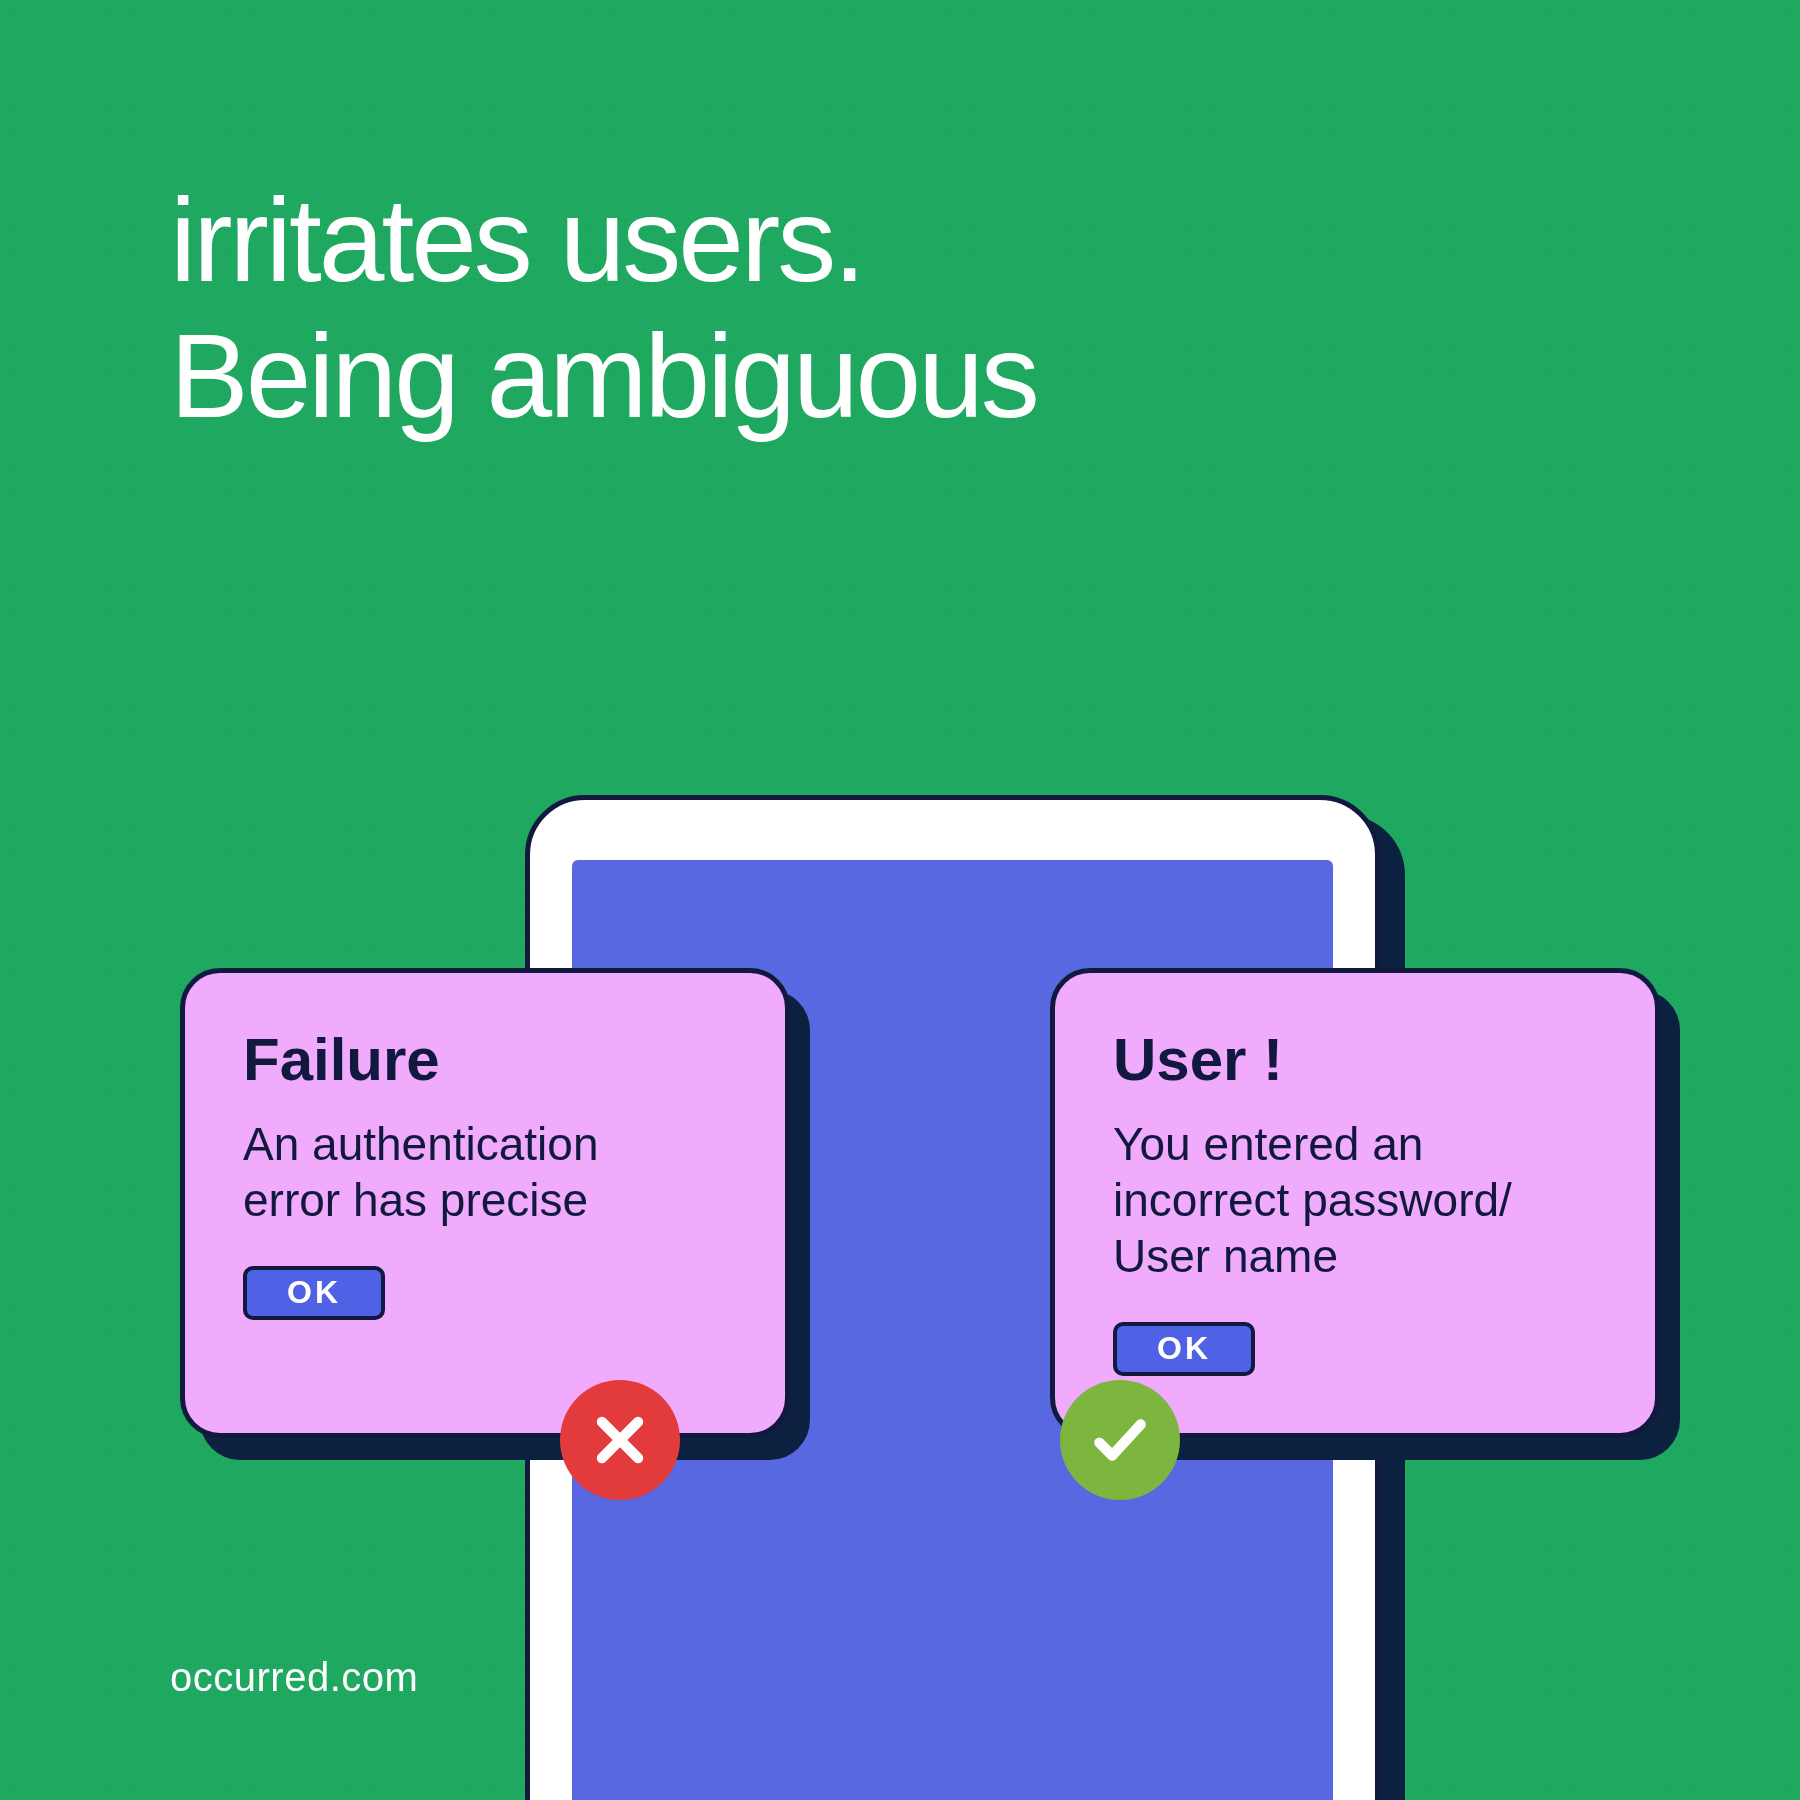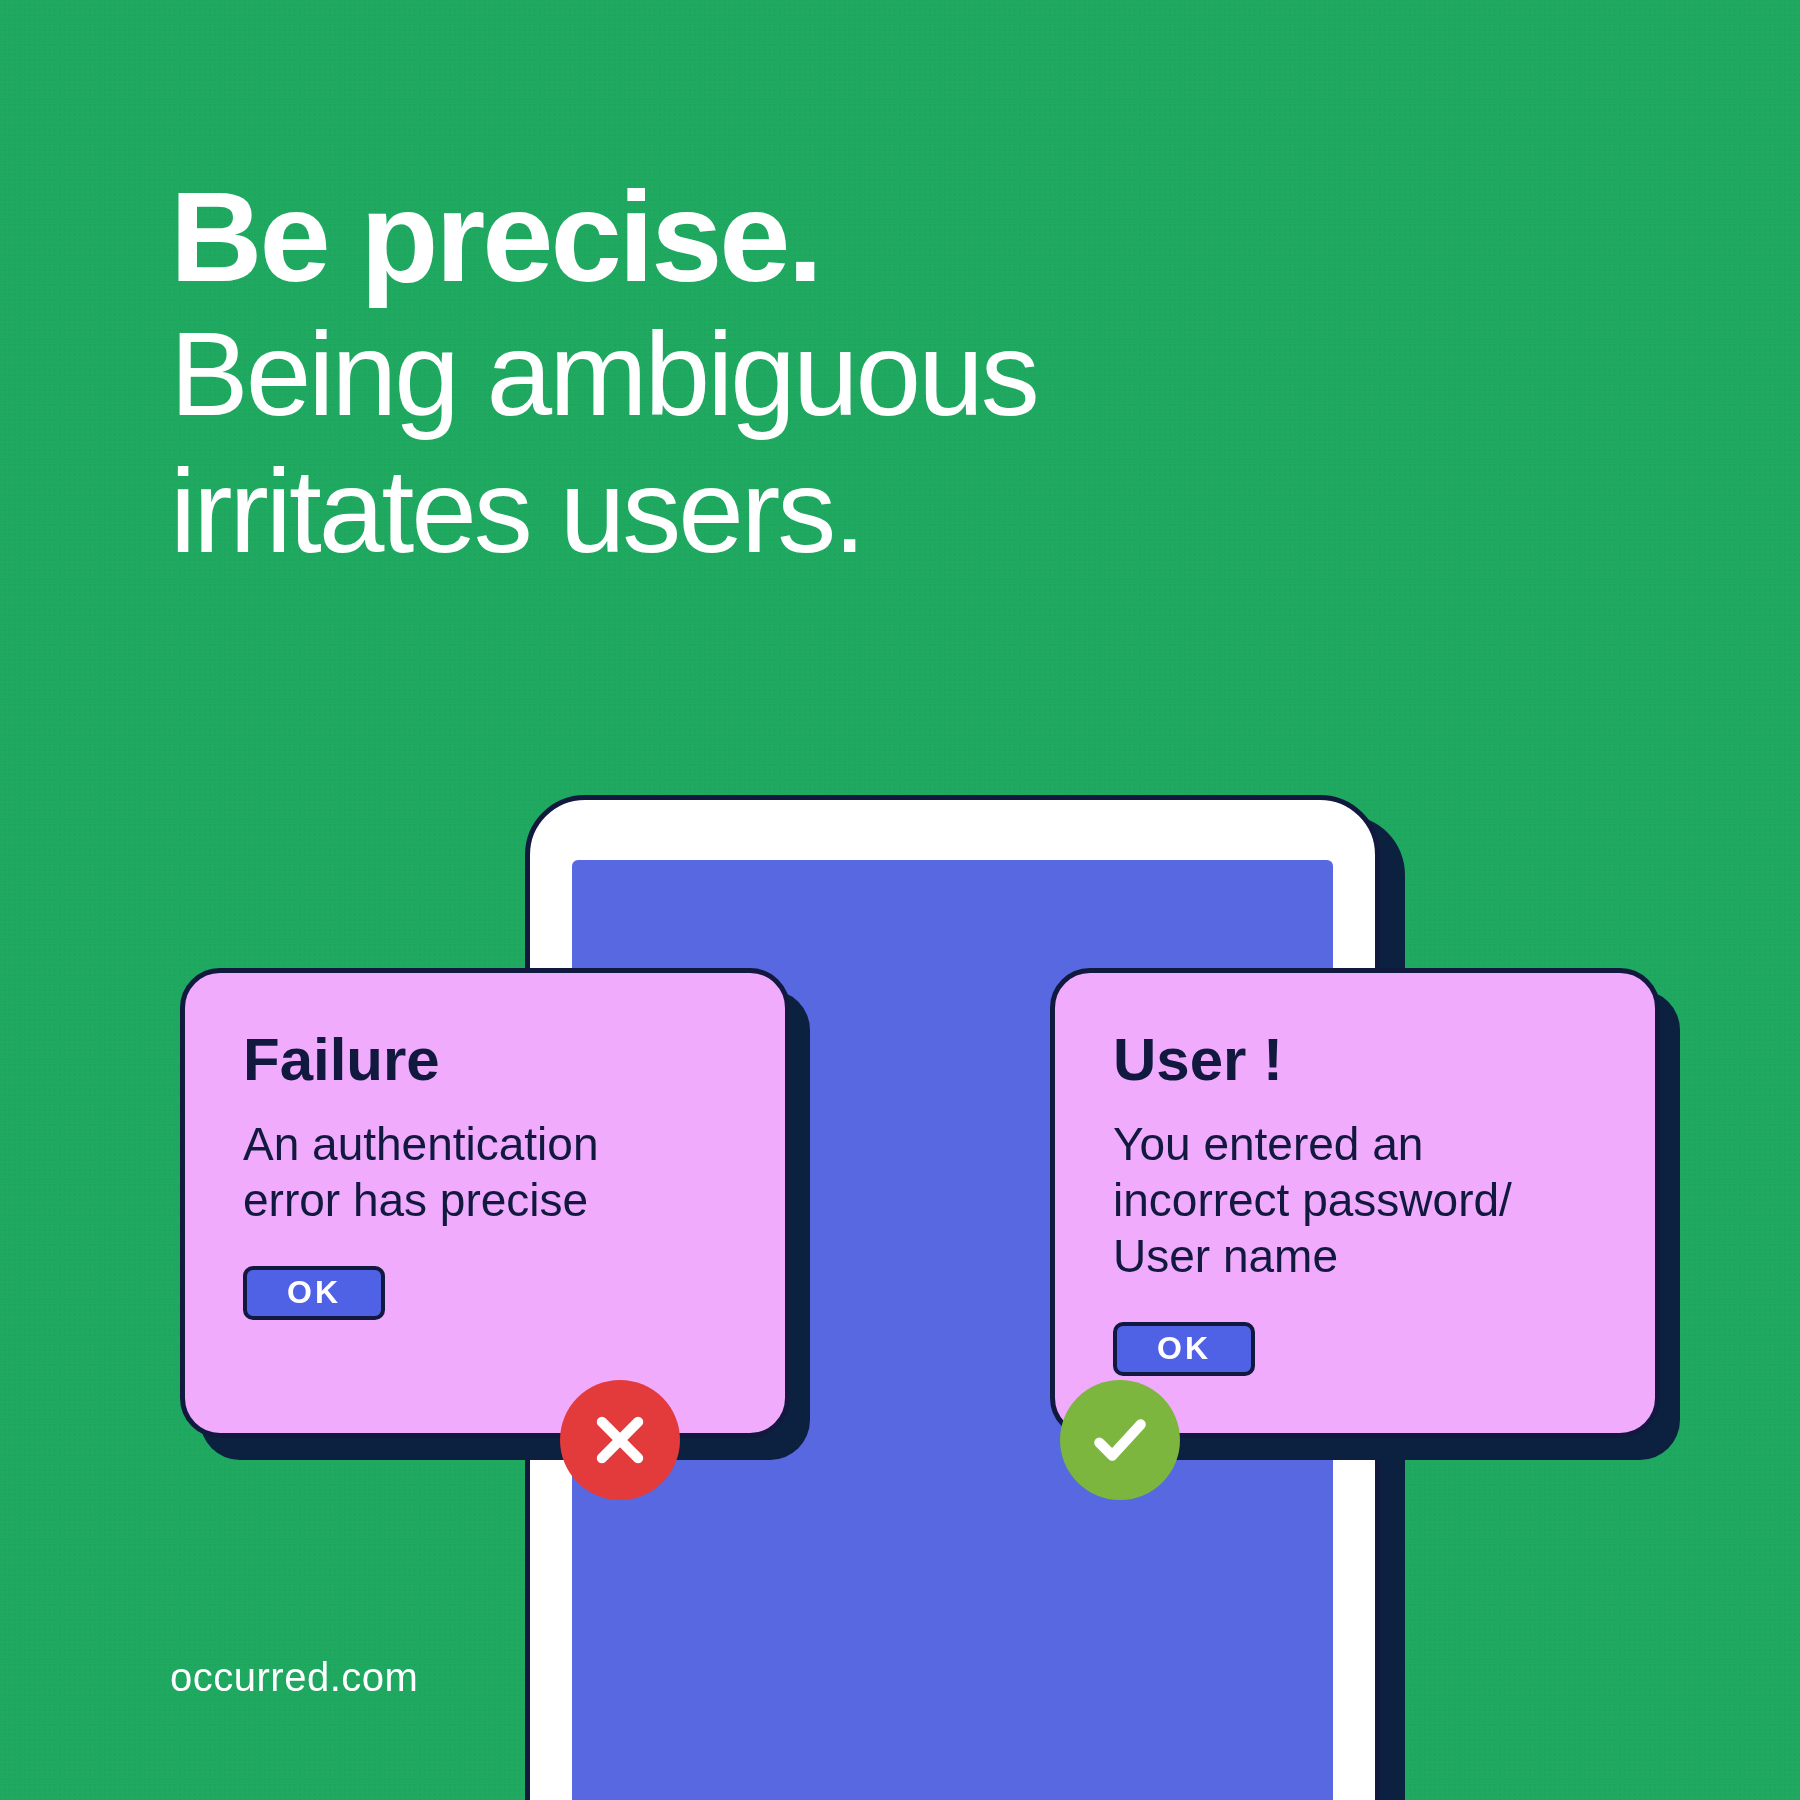--- a/index.html
+++ b/index.html
@@ -141,23 +141,22 @@
     color: #ffffff;
     font-size: 40px;
     font-weight: 400;
     letter-spacing: 0.5px;
   }
 </style>
 </head>
 <body>
 
 <div class="headline">
-  <div class="headline-bold">Be precise.</div>
+  <div class="headline-light">irritates users.</div>
   <div class="headline-light">Being ambiguous</div>
-  <div class="headline-light">irritates users.</div>
 </div>
 
 <div class="phone-shadow"></div>
 <div class="phone">
   <div class="phone-screen"></div>
 </div>
 
 <div class="dialog-shadow dlg-left-shadow"></div>
 <div class="dialog dlg-left">
   <div class="dialog-title">Failure</div>

